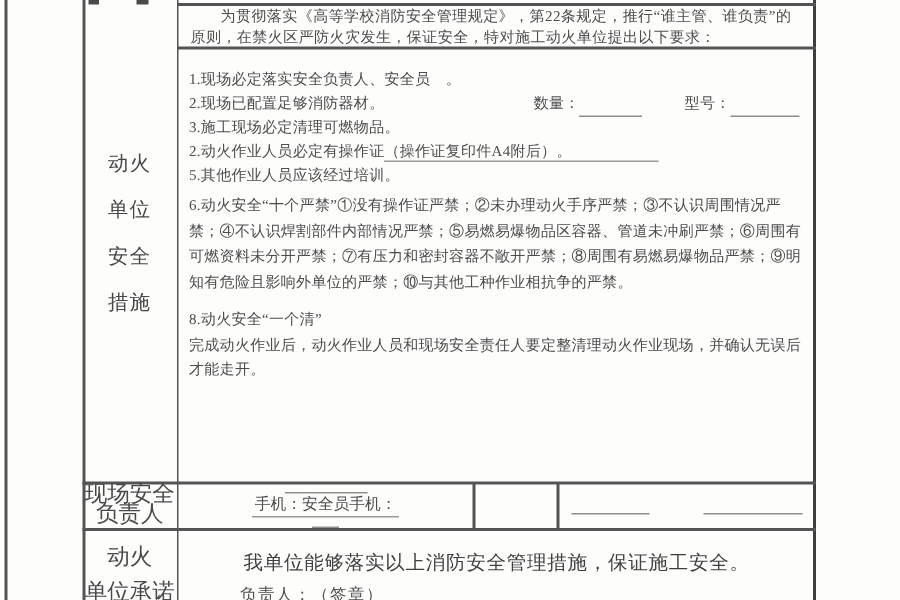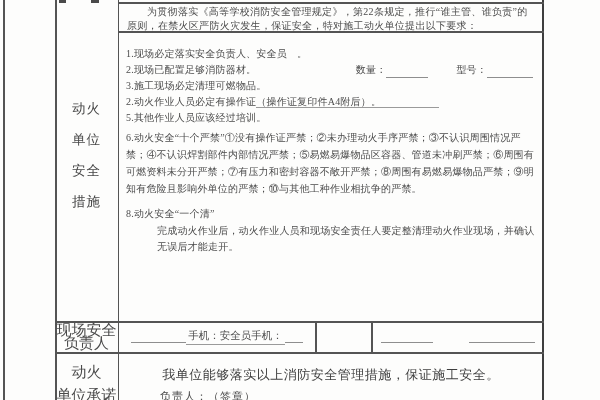--- a/index.html
+++ b/index.html
@@ -34,21 +34,21 @@
   .w52{width:52px;} .w66{width:66px;}
   .gap28{display:inline-block;width:28px;}
   .u-ext{border-bottom:1.5px solid #9a9a9a;padding-right:58px;}
   .cell-label{
     position:absolute;left:56px;width:61px;text-align:center;
     font-size:15px;line-height:13px;color:#4a4a4a;
   }
   .phone-cell{
     position:absolute;left:119px;top:322px;width:196px;height:30px;
     display:flex;align-items:center;justify-content:center;
-    font-size:10.5px;color:#4c4c4c;
+    font-size:10.5px;color:#4c4c4c;flex-direction:column;
   }
   .phone-cell .utext{border-bottom:1.5px solid #9a9a9a;padding:0 2px 1px 2px;}
   .blanks-cell{
     position:absolute;left:372px;top:322px;width:171px;height:30px;
     display:flex;align-items:center;justify-content:center;gap:36px;
   }
   .statement{
     position:absolute;left:119px;top:366px;width:424px;text-align:center;
     font-size:13px;font-weight:normal;letter-spacing:0.5px;color:#3f3f3f;
   }
@@ -97,21 +97,21 @@
       <span>型号：</span>
       <span class="blank w46" style="margin-right:2px;"></span>
     </div>
     <div class="item">3.施工现场必定清理可燃物品。</div>
     <div class="item">
       <span>2.动火作业人员必定有操作证</span><span class="u-ext">（操作证复印件A4附后）。</span>
     </div>
     <div class="item">5.其他作业人员应该经过培训。</div>
     <div class="para" style="margin-top:3px;">6.动火安全“十个严禁”①没有操作证严禁；②未办理动火手序严禁；③不认识周围情况严禁；④不认识焊割部件内部情况严禁；⑤易燃易爆物品区容器、管道未冲刷严禁；⑥周围有可燃资料未分开严禁；⑦有压力和密封容器不敞开严禁；⑧周围有易燃易爆物品严禁；⑨明知有危险且影响外单位的严禁；⑩与其他工种作业相抗争的严禁。</div>
     <div class="item" style="margin-top:9px;">8.动火安全“一个清”</div>
-    <div class="para" style="margin-top:1px;line-height:16px;margin-left:31px;">完成动火作业后，动火作业人员和现场安全责任人要定整清理动火作业现场，并确认无误后才能走开。</div>
+    <div class="para" style="margin-top:1px;line-height:16px;">完成动火作业后，动火作业人员和现场安全责任人要定整清理动火作业现场，并确认无误后才能走开。</div>
   </div>
 
   <div class="cell-label" style="top:324px;">
     <div>现场安全</div>
     <div>负责人</div>
   </div>
   <div class="phone-cell">
     <span class="blank w55"></span>
     <span class="utext">手机：安全员手机：</span>
     <span class="blank w18"></span>

